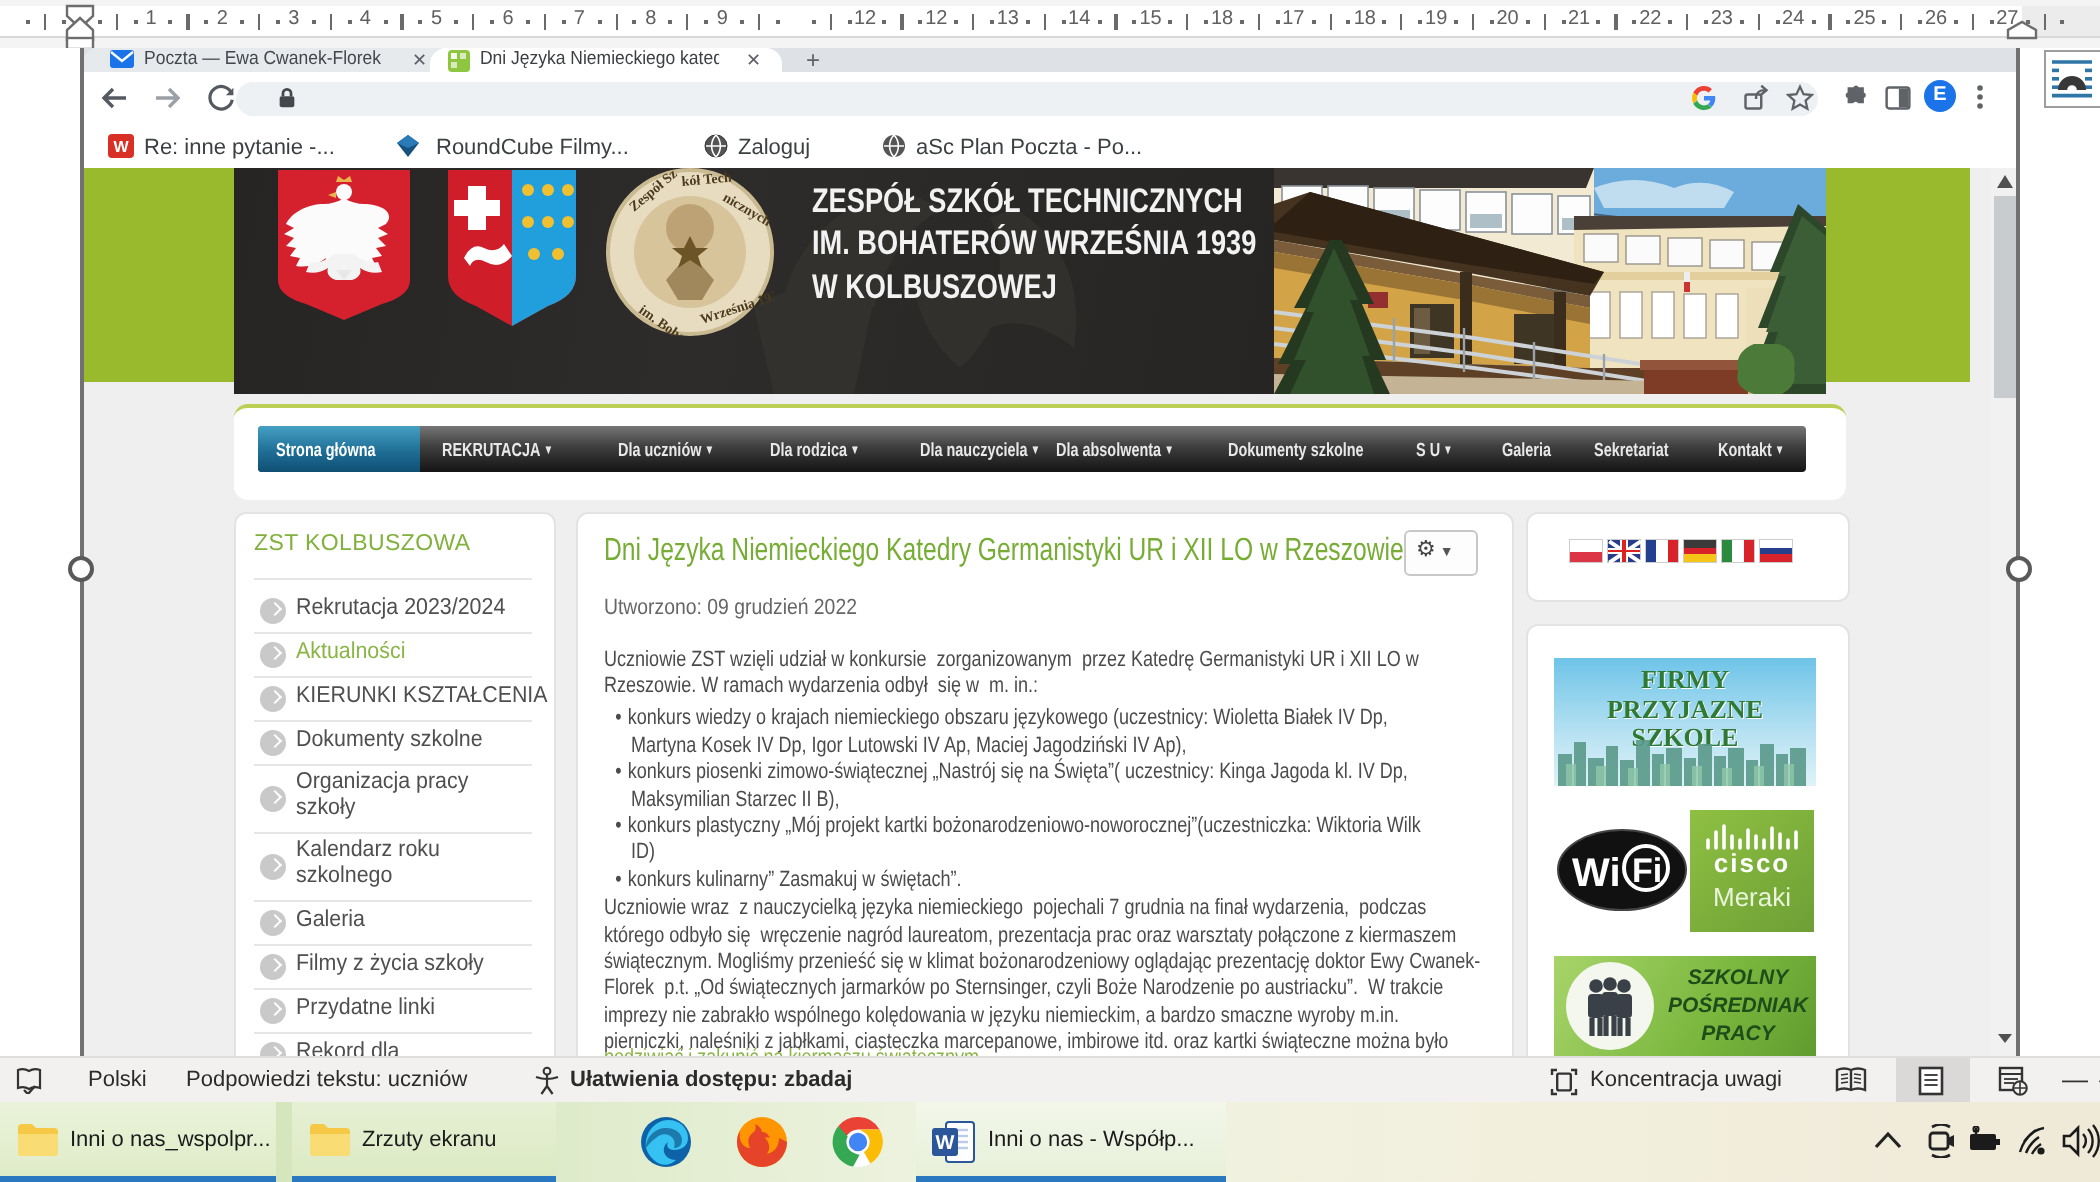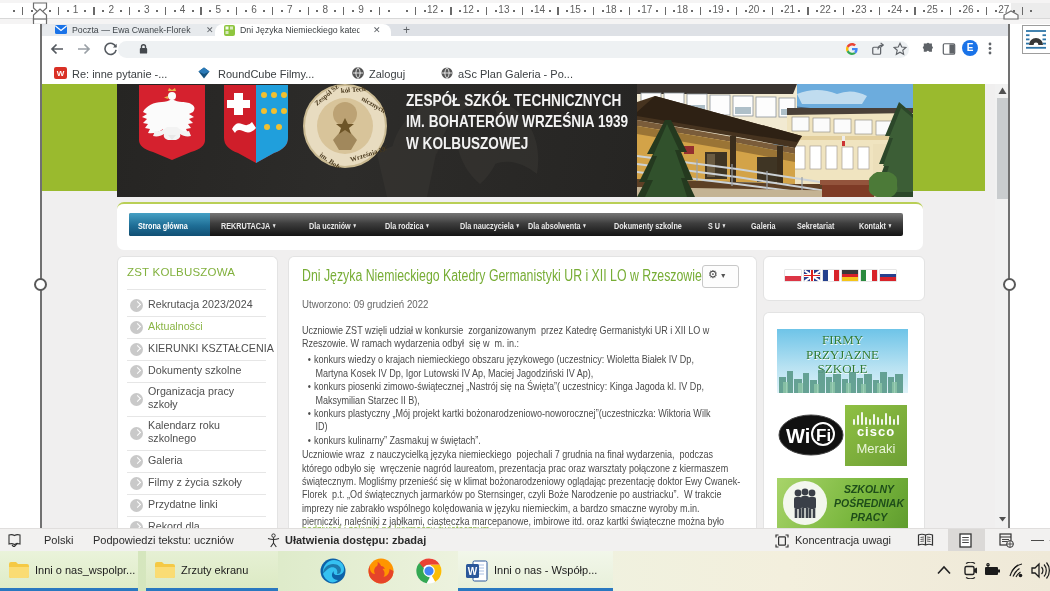--- a/index.html
+++ b/index.html
@@ -226,21 +226,21 @@
   <svg class="a" style="left:311px;top:43px;" width="12" height="12" viewBox="0 0 12 12">
         <circle cx="6" cy="6" r="5.5" fill="#555"></circle>
         <circle cx="6" cy="6" r="5.5" fill="none" stroke="#333" stroke-width="0.5"></circle>
         <path d="M1 6 h10 M6 0.5 a8 8 0 0 1 0 11 M6 0.5 a8 8 0 0 0 0 11" stroke="#fff" stroke-width="0.8" fill="none"></path>
       </svg>
   <div class="a nw" style="left:328px;top:43.5px;font-size:11px;color:#3c4043;">Zaloguj</div>
   <svg class="a" style="left:400px;top:43px;" width="12" height="12" viewBox="0 0 12 12">
         <circle cx="6" cy="6" r="5.5" fill="#555"></circle>
         <path d="M1 6 h10 M6 0.5 a8 8 0 0 1 0 11 M6 0.5 a8 8 0 0 0 0 11" stroke="#fff" stroke-width="0.8" fill="none"></path>
       </svg>
-  <div class="a nw" style="left:417px;top:43.5px;font-size:11px;color:#3c4043;">aSc Plan Galeria - Po...</div>
+  <div class="a nw" style="left:417px;top:43.5px;font-size:11px;color:#3c4043;">aSc Plan Poczta - Po...</div>
 
   <div class="a" style="left:0;top:60px;width:954px;height:444px;background:#f0efef;" id="web"></div>
 
   <div class="a" style="left:0;top:60px;width:76px;height:107px;background:#9aba2e;"></div>
   <div class="a" style="left:872px;top:60px;width:72px;height:107px;background:#9aba2e;"></div>
 
   <div class="a" style="left:76px;top:60px;width:520px;height:113px;background:linear-gradient(100deg,#262523,#2d2c2a 45%,#262523);overflow:hidden;">
     <svg width="520" height="113" viewBox="0 0 520 113" style="position:absolute;left:0;top:0;">
       <g fill="#3a3834" opacity="0.5">
         <path d="M330 10 c-30 10 -50 30 -55 55 c20 -8 35 -5 45 5 c5 -20 15 -40 35 -50 z"></path>
@@ -514,21 +514,21 @@
         <div style="position:absolute;left:95px;top:0;width:16px;height:11px;box-shadow:0 0 0 0.5px #ccc;">
           <div style="position:absolute;width:16px;height:3.7px;background:#fff;"></div>
           <div style="position:absolute;width:16px;height:3.7px;background:#27408e;top:3.7px;"></div>
           <div style="position:absolute;width:16px;height:3.6px;background:#d8232a;top:7.4px;"></div>
         </div>
       </div>
 
   <div class="a" style="left:722px;top:288px;width:160px;height:217px;background:#fff;border:1px solid #e3e3e3;border-bottom:none;border-radius:6px 6px 0 0;"></div>
 
   <div class="a" style="left:736px;top:305px;width:131px;height:64px;background:linear-gradient(#6ec4e8,#b8e2f2 60%,#dff2f8);overflow:hidden;">
-    <div class="a nw" style="left:0;top:4px;width:131px;text-align:center;font-family:'Liberation Serif',serif;font-weight:normal;font-size:13px;color:#2e7a35;text-shadow:0.5px 0.5px 0 #fff;line-height:14.5px;">FIRMY<br>PRZYJAZNE<br>SZKOLE</div>
+    <div class="a nw" style="left:0;top:4px;width:131px;text-align:center;font-family:'Liberation Serif',serif;font-weight:bold;font-size:13px;color:#2e7a35;text-shadow:0.5px 0.5px 0 #fff;line-height:14.5px;">FIRMY<br>PRZYJAZNE<br>SZKOLE</div>
     <svg class="a" style="left:0;top:38px;" width="131" height="26" viewBox="0 0 131 26">
       <g fill="#5a9a8a" opacity="0.9">
             <rect x="2" y="10" width="7" height="16"></rect>
             <rect x="10" y="4" width="6" height="22"></rect>
             <rect x="17" y="12" width="8" height="14"></rect>
             <rect x="26" y="6" width="6" height="20"></rect>
             <rect x="33" y="13" width="7" height="13"></rect>
             <rect x="41" y="3" width="7" height="23"></rect>
             <rect x="49" y="10" width="6" height="16"></rect>
             <rect x="56" y="7" width="8" height="19"></rect>

